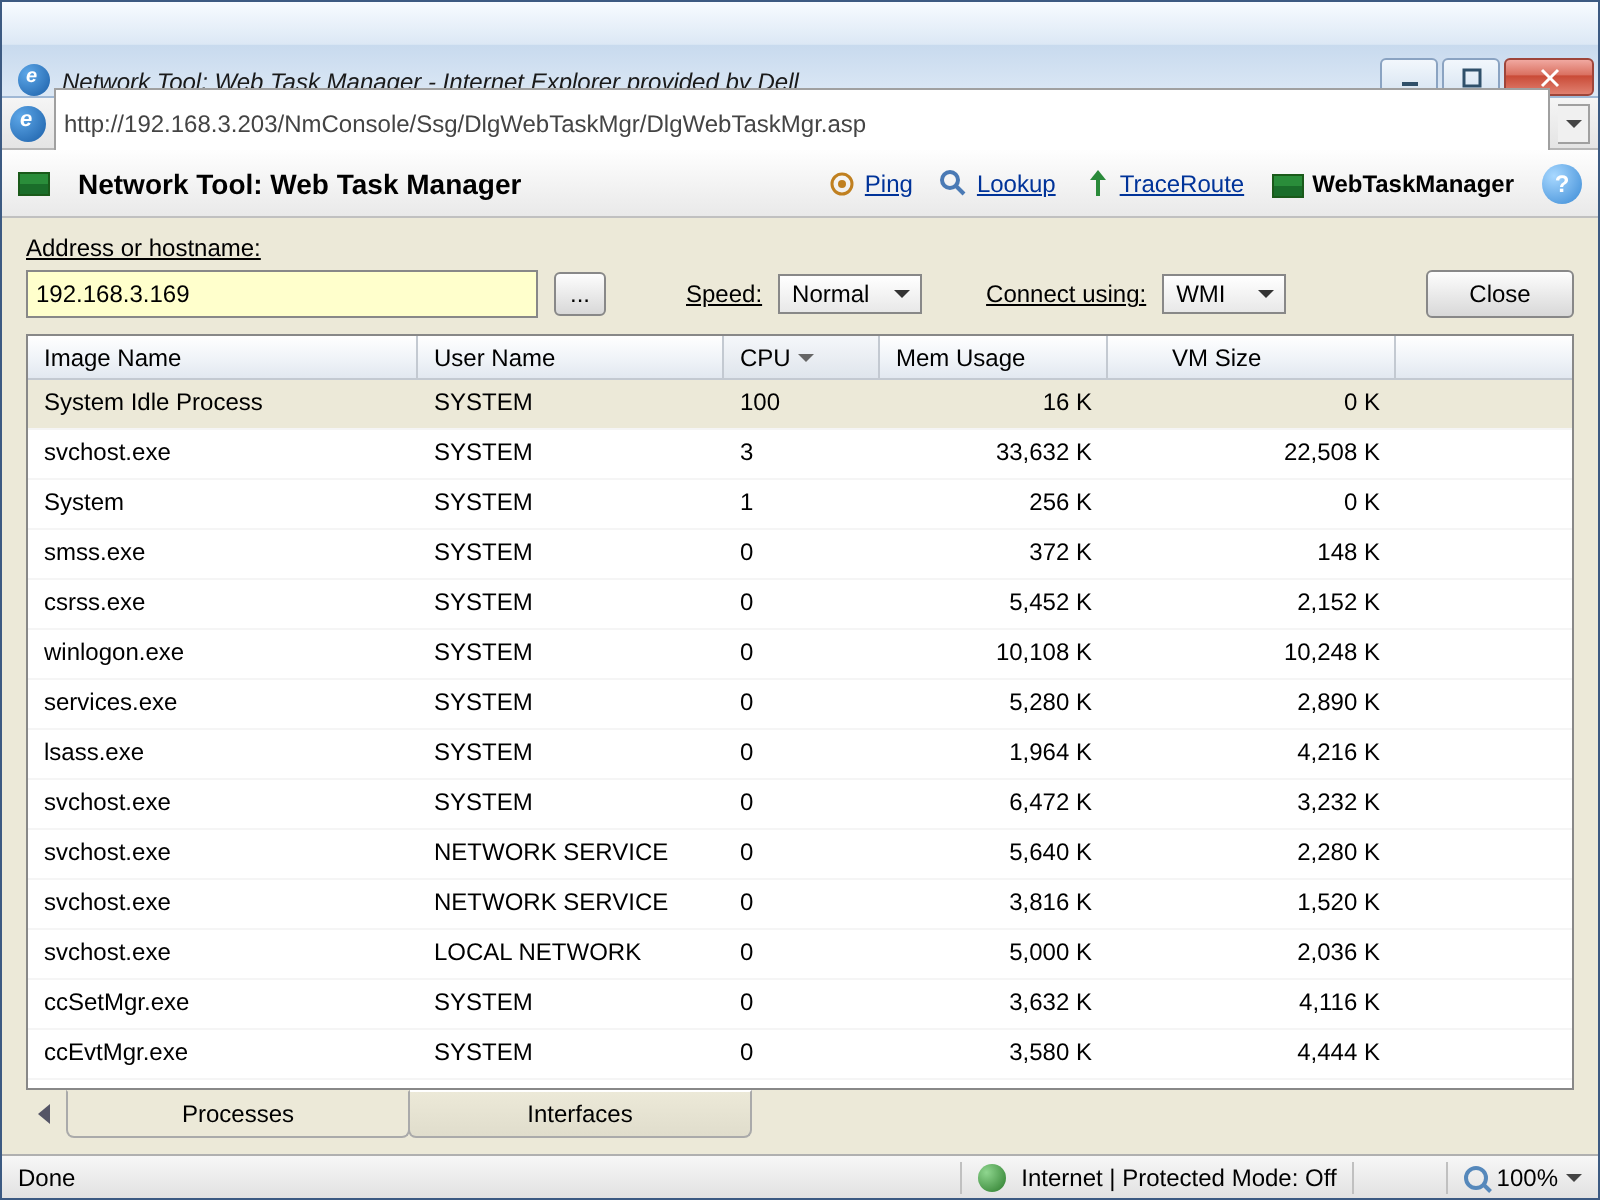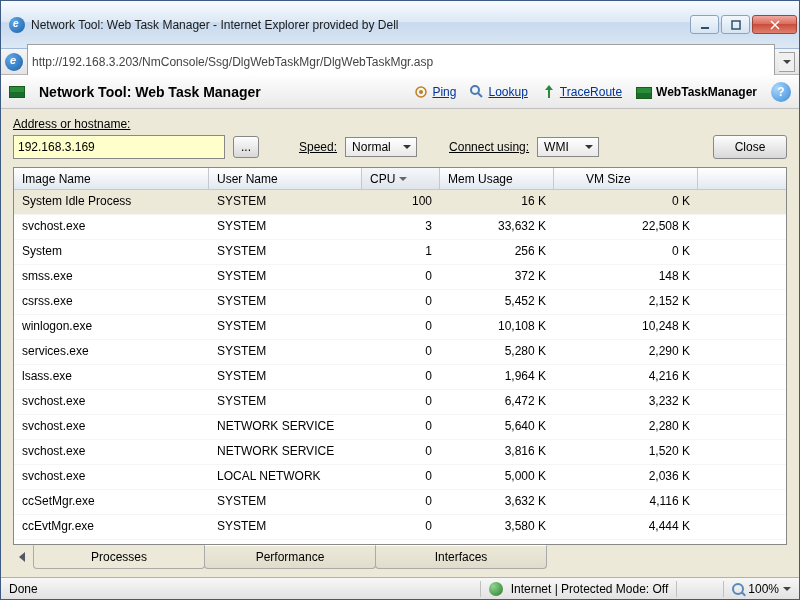--- a/index.html
+++ b/index.html
@@ -1,18 +1,18 @@
 <!DOCTYPE html>
 <html><head>
 <meta charset="utf-8">
 <style>
 *{box-sizing:border-box;margin:0;padding:0;font-family:"Segoe UI",Tahoma,sans-serif;font-size:12px;}
 body{background:#fff;overflow:hidden;}
 .window{width:800px;height:600px;background:linear-gradient(to bottom,#e8eff7,#d0dce9);border:1px solid #3c5a82;display:flex;flex-direction:column;}
-.titlebar{height:48px;background:linear-gradient(to bottom,#f7fbff 0%,#dce8f5 45%,#c8daee 46%,#dce8f5 100%);display:flex;align-items:center;padding:0 2px 0 8px;border-bottom:1px solid #9fb8d5;}
+.titlebar{height:48px;background:linear-gradient(to bottom,#f7fbff 0%,#dce8f5 45%,#c8daee 46%,#dce8f5 100%);display:flex;align-items:flex-end;padding:0 2px 0 8px;border-bottom:1px solid #9fb8d5;font-style:italic;}
 .titlebar-icon{width:16px;height:16px;background:radial-gradient(circle at 30% 30%,#5da7e8,#1b5fa8);border-radius:50%;margin-right:6px;position:relative;}
 .titlebar-icon:after{content:"e";position:absolute;color:#fff;font-weight:bold;font-size:10px;left:4px;top:1px;font-style:italic;}
 .titlebar-text{flex:1;color:#1a1a1a;}
 .win-controls{display:flex;gap:2px;}
 .win-btn{width:29px;height:19px;border:1px solid #8aa3c2;border-radius:3px;background:linear-gradient(to bottom,#f2f7fc,#d7e4f2);display:flex;align-items:center;justify-content:center;cursor:pointer;}
 .win-btn.close{width:45px;background:linear-gradient(to bottom,#f0a8a0 0%,#d96f5f 45%,#c94a36 46%,#e08070 100%);border-color:#9e453a;}
 .win-btn svg{width:10px;height:10px;}
 .addressbar{height:26px;background:linear-gradient(to bottom,#f5f5f5,#e4e4e4);border-bottom:1px solid #b7b7b7;display:flex;align-items:center;padding:2px 4px;gap:4px;}
 .ie-icon{width:18px;height:18px;background:radial-gradient(circle at 30% 30%,#5da7e8,#1b5fa8);border-radius:50%;position:relative;flex:0 0 auto;}
 .ie-icon:after{content:"e";position:absolute;color:#fff;font-weight:bold;font-size:11px;left:5px;top:1px;font-style:italic;}
@@ -22,37 +22,37 @@
 .toolbar{height:34px;background:linear-gradient(to bottom,#fefefe,#e9e9e9);border-bottom:1px solid #c0c0c0;display:flex;align-items:center;padding:0 8px;gap:14px;}
 .app-icon{width:16px;height:12px;background:linear-gradient(to bottom,#2a8d3a 50%,#1a6d2a 50%);border:1px solid #1a5a1a;}
 .app-title{font-weight:bold;font-size:14px;flex:1;}
 .tool-link{display:flex;align-items:flex-end;gap:4px;color:#003399;text-decoration:underline;cursor:pointer;}
 .tool-link.nolink{text-decoration:none;color:#000;font-weight:bold;}
 .tl-icon{width:14px;height:14px;}
 .help-icon{width:20px;height:20px;border-radius:50%;background:radial-gradient(circle at 30% 30%,#a8d8ff,#3a8ad5);color:#fff;display:flex;align-items:center;justify-content:center;font-weight:bold;cursor:pointer;}
 .controls{padding:8px 12px 4px 12px;display:flex;flex-direction:column;gap:4px;}
 .controls-row{display:flex;align-items:center;gap:8px;}
 .field-label{text-decoration:underline;color:#000;}
-.addr-input{width:212px;height:22px;background:#ffffcc;border:1px solid #888;padding:11px 4px;}
+.addr-input{width:256px;height:22px;background:#ffffcc;border:1px solid #888;padding:11px 4px;}
 .browse-btn{width:26px;height:22px;border:1px solid #888;background:linear-gradient(to bottom,#fdfdfd,#d8d8d8);border-radius:3px;cursor:pointer;}
 .sel{height:20px;border:1px solid #888;background:linear-gradient(to bottom,#fff,#e8e8e8);padding:0 18px 0 6px;display:flex;align-items:center;position:relative;cursor:pointer;}
 .sel:after{content:"";position:absolute;right:5px;top:7px;border:4px solid transparent;border-top-color:#333;}
 .close-btn{margin-left:auto;width:74px;height:24px;border:1px solid #888;border-radius:3px;background:linear-gradient(to bottom,#fdfdfd,#d8d8d8);cursor:pointer;}
 .grid-wrap{flex:1;margin:4px 12px 0 12px;border:1px solid #888;background:#fff;display:flex;flex-direction:column;overflow:hidden;}
 .grid-head{display:flex;background:linear-gradient(to bottom,#fff,#eef2f7 60%,#e2e8f0);border-bottom:1px solid #c3c9d1;height:22px;}
 .gh{border-right:1px solid #c3c9d1;padding:3px 8px;display:flex;align-items:center;cursor:pointer;}
 .gh.sort{background:linear-gradient(to bottom,#f5f7fa,#dfe5ec);}
 .sort-ind{margin-left:4px;border:4px solid transparent;border-top-color:#666;margin-top:4px;}
 .grid-body{flex:1;overflow-y:scroll;overflow-x:hidden;}
 .gr{display:flex;height:25px;border-bottom:1px solid #f5f5f5;}
 .gr.sel-row{background:#ece9d8;}
 .gc{padding:4px 8px;overflow:hidden;white-space:nowrap;}
 .c-img{width:195px;}
 .c-usr{width:153px;}
-.c-cpu{width:78px;text-align:right;}
+.c-cpu{width:78px;text-align:left;}
 .c-mem{width:114px;text-align:right;}
 .c-vm{width:120px;text-align:right;margin-left:24px;}
 .tabs{display:flex;height:24px;margin:0 12px 8px 12px;}
 .tab{width:172px;border:1px solid #aaa;border-top:1px solid #fff;background:linear-gradient(to bottom,#ece9d8,#e0ddcc);display:flex;align-items:center;justify-content:center;cursor:pointer;border-radius:0 0 4px 4px;margin-right:-1px;}
 .tab.active{background:#ece9d8;border-top-color:#ece9d8;position:relative;z-index:1;}
 .tab-arrow{width:20px;display:flex;align-items:center;justify-content:center;}
 .statusbar{height:22px;background:linear-gradient(to bottom,#f7f7f7,#e2e2e2);border-top:1px solid #b0b0b0;display:flex;align-items:center;padding:0 8px;gap:8px;}
 .sb-sep{width:1px;height:16px;background:#c0c0c0;}
 .sb-flex{flex:1;}
 .globe-icon{width:14px;height:14px;border-radius:50%;background:radial-gradient(circle at 30% 30%,#8fd68f,#2a7a2a);}
@@ -209,21 +209,21 @@
             <div class="gc c-usr">SYSTEM</div>
             <div class="gc c-cpu">0</div>
             <div class="gc c-mem">10,108 K</div>
             <div class="gc c-vm">10,248 K</div>
           </div>
           <div class="gr">
             <div class="gc c-img">services.exe</div>
             <div class="gc c-usr">SYSTEM</div>
             <div class="gc c-cpu">0</div>
             <div class="gc c-mem">5,280 K</div>
-            <div class="gc c-vm">2,290 K</div>
+            <div class="gc c-vm">2,890 K</div>
           </div>
           <div class="gr">
             <div class="gc c-img">lsass.exe</div>
             <div class="gc c-usr">SYSTEM</div>
             <div class="gc c-cpu">0</div>
             <div class="gc c-mem">1,964 K</div>
             <div class="gc c-vm">4,216 K</div>
           </div>
           <div class="gr">
             <div class="gc c-img">svchost.exe</div>
@@ -270,21 +270,20 @@
         </div>
     </div>
 
     <div class="tabs">
       <div class="tab-arrow">
           <svg width="8" height="10" viewBox="0 0 8 10">
             <polygon points="6,0 6,10 0,5" fill="#556"></polygon>
           </svg>
         </div>
       <div class="tab active">Processes</div>
-      <div class="tab">Performance</div>
       <div class="tab">Interfaces</div>
     </div>
 
   </div>
 
   <div class="statusbar">
     <span>Done</span>
     <div class="sb-flex"></div>
     <div class="sb-sep"></div>
     <div class="globe-icon"></div>

